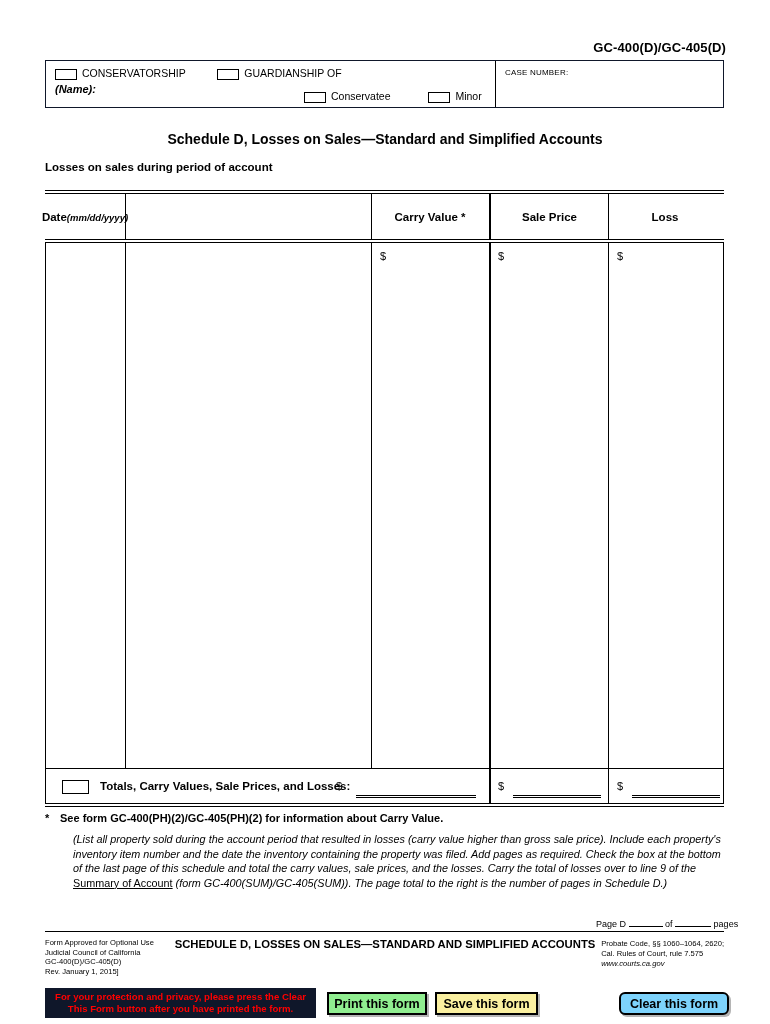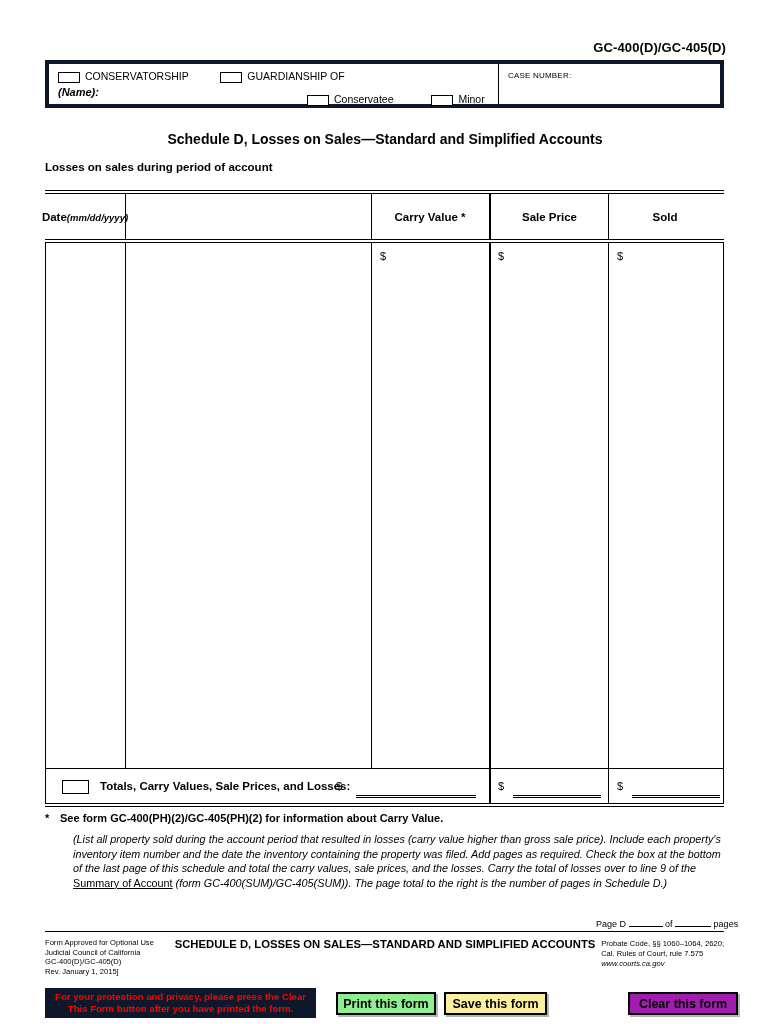--- a/index.html
+++ b/index.html
@@ -33,21 +33,21 @@
     letter-spacing: 0.1px;
   }
 
   
   .caption-box {
     position: absolute;
     left: 45px;
     top: 60px;
     width: 679px;
     height: 48px;
-    border: 4px solid #0f172a;
+    border: 1px solid #0f172a;
     box-sizing: border-box;
   }
   .caption-left {
     position: absolute;
     left: 0; top: 0;
     width: 450px;
     height: 100%;
     border-right: 1px solid #000;
     box-sizing: border-box;
   }
@@ -358,21 +358,20 @@
     border: 2px solid #000;
     box-sizing: border-box;
     display: flex;
     align-items: center;
     justify-content: center;
     font-size: 12.5px;
     font-weight: bold;
     color: #000;
     box-shadow: 2px 2px 0 rgba(120,120,120,0.55);
     cursor: pointer;
-    margin-left: 9px;
   }
   #btn-print { left: 327px; width: 100px; }
   #btn-save  { left: 435px; width: 103px; }
   #btn-clear { left: 619px; width: 110px; }
 </style>
 </head>
 <body>
 
 <div class="page">
 
@@ -414,21 +413,21 @@
         <span>Date</span>
         <span class="sub">(mm/dd/yyyy)</span>
       </div>
       <div class="th" style="left:326px;width:118px;">
         <span>Carry Value *</span>
       </div>
       <div class="th" style="left:446px;width:117px;">
         <span>Sale Price</span>
       </div>
       <div class="th" style="left:563px;width:114px;">
-        <span>Sold</span>
+        <span>Loss</span>
       </div>
     </div>
 
     <div class="dbl-rule"></div>
 
     <div class="tbody">
       <div class="colline" style="left:79px;"></div>
       <div class="colline" style="left:325px;"></div>
       <div class="colline" style="left:443px;width:2px;"></div>
       <div class="colline" style="left:562px;"></div>
@@ -491,16 +490,16 @@
   <div class="footer-right">
     <div>Probate Code, §§ 1060–1064, 2620;</div>
     <div>Cal. Rules  of Court, rule 7.575</div>
     <div class="url">www.courts.ca.gov</div>
   </div>
 
   <div class="btnbar">
     <div class="privacy-note" id="privacy-note" style="background: #0f172a; color: rgb(255, 0, 0);">For your protection and privacy, please press the Clear This Form button after you have printed the form.</div>
     <div class="form-btn" id="btn-print" style="background: rgb(144, 238, 144);">Print this form</div>
     <div class="form-btn" id="btn-save" style="background: rgb(250, 240, 160);">Save this form</div>
-    <div class="form-btn" id="btn-clear" style="background: #a21caf;">Clear this form</div>
+    <div class="form-btn" id="btn-clear" style="background: #7dd3fc; border-radius: 6px;">Clear this form</div>
   </div>
 
 </div>
 
 </body></html>

